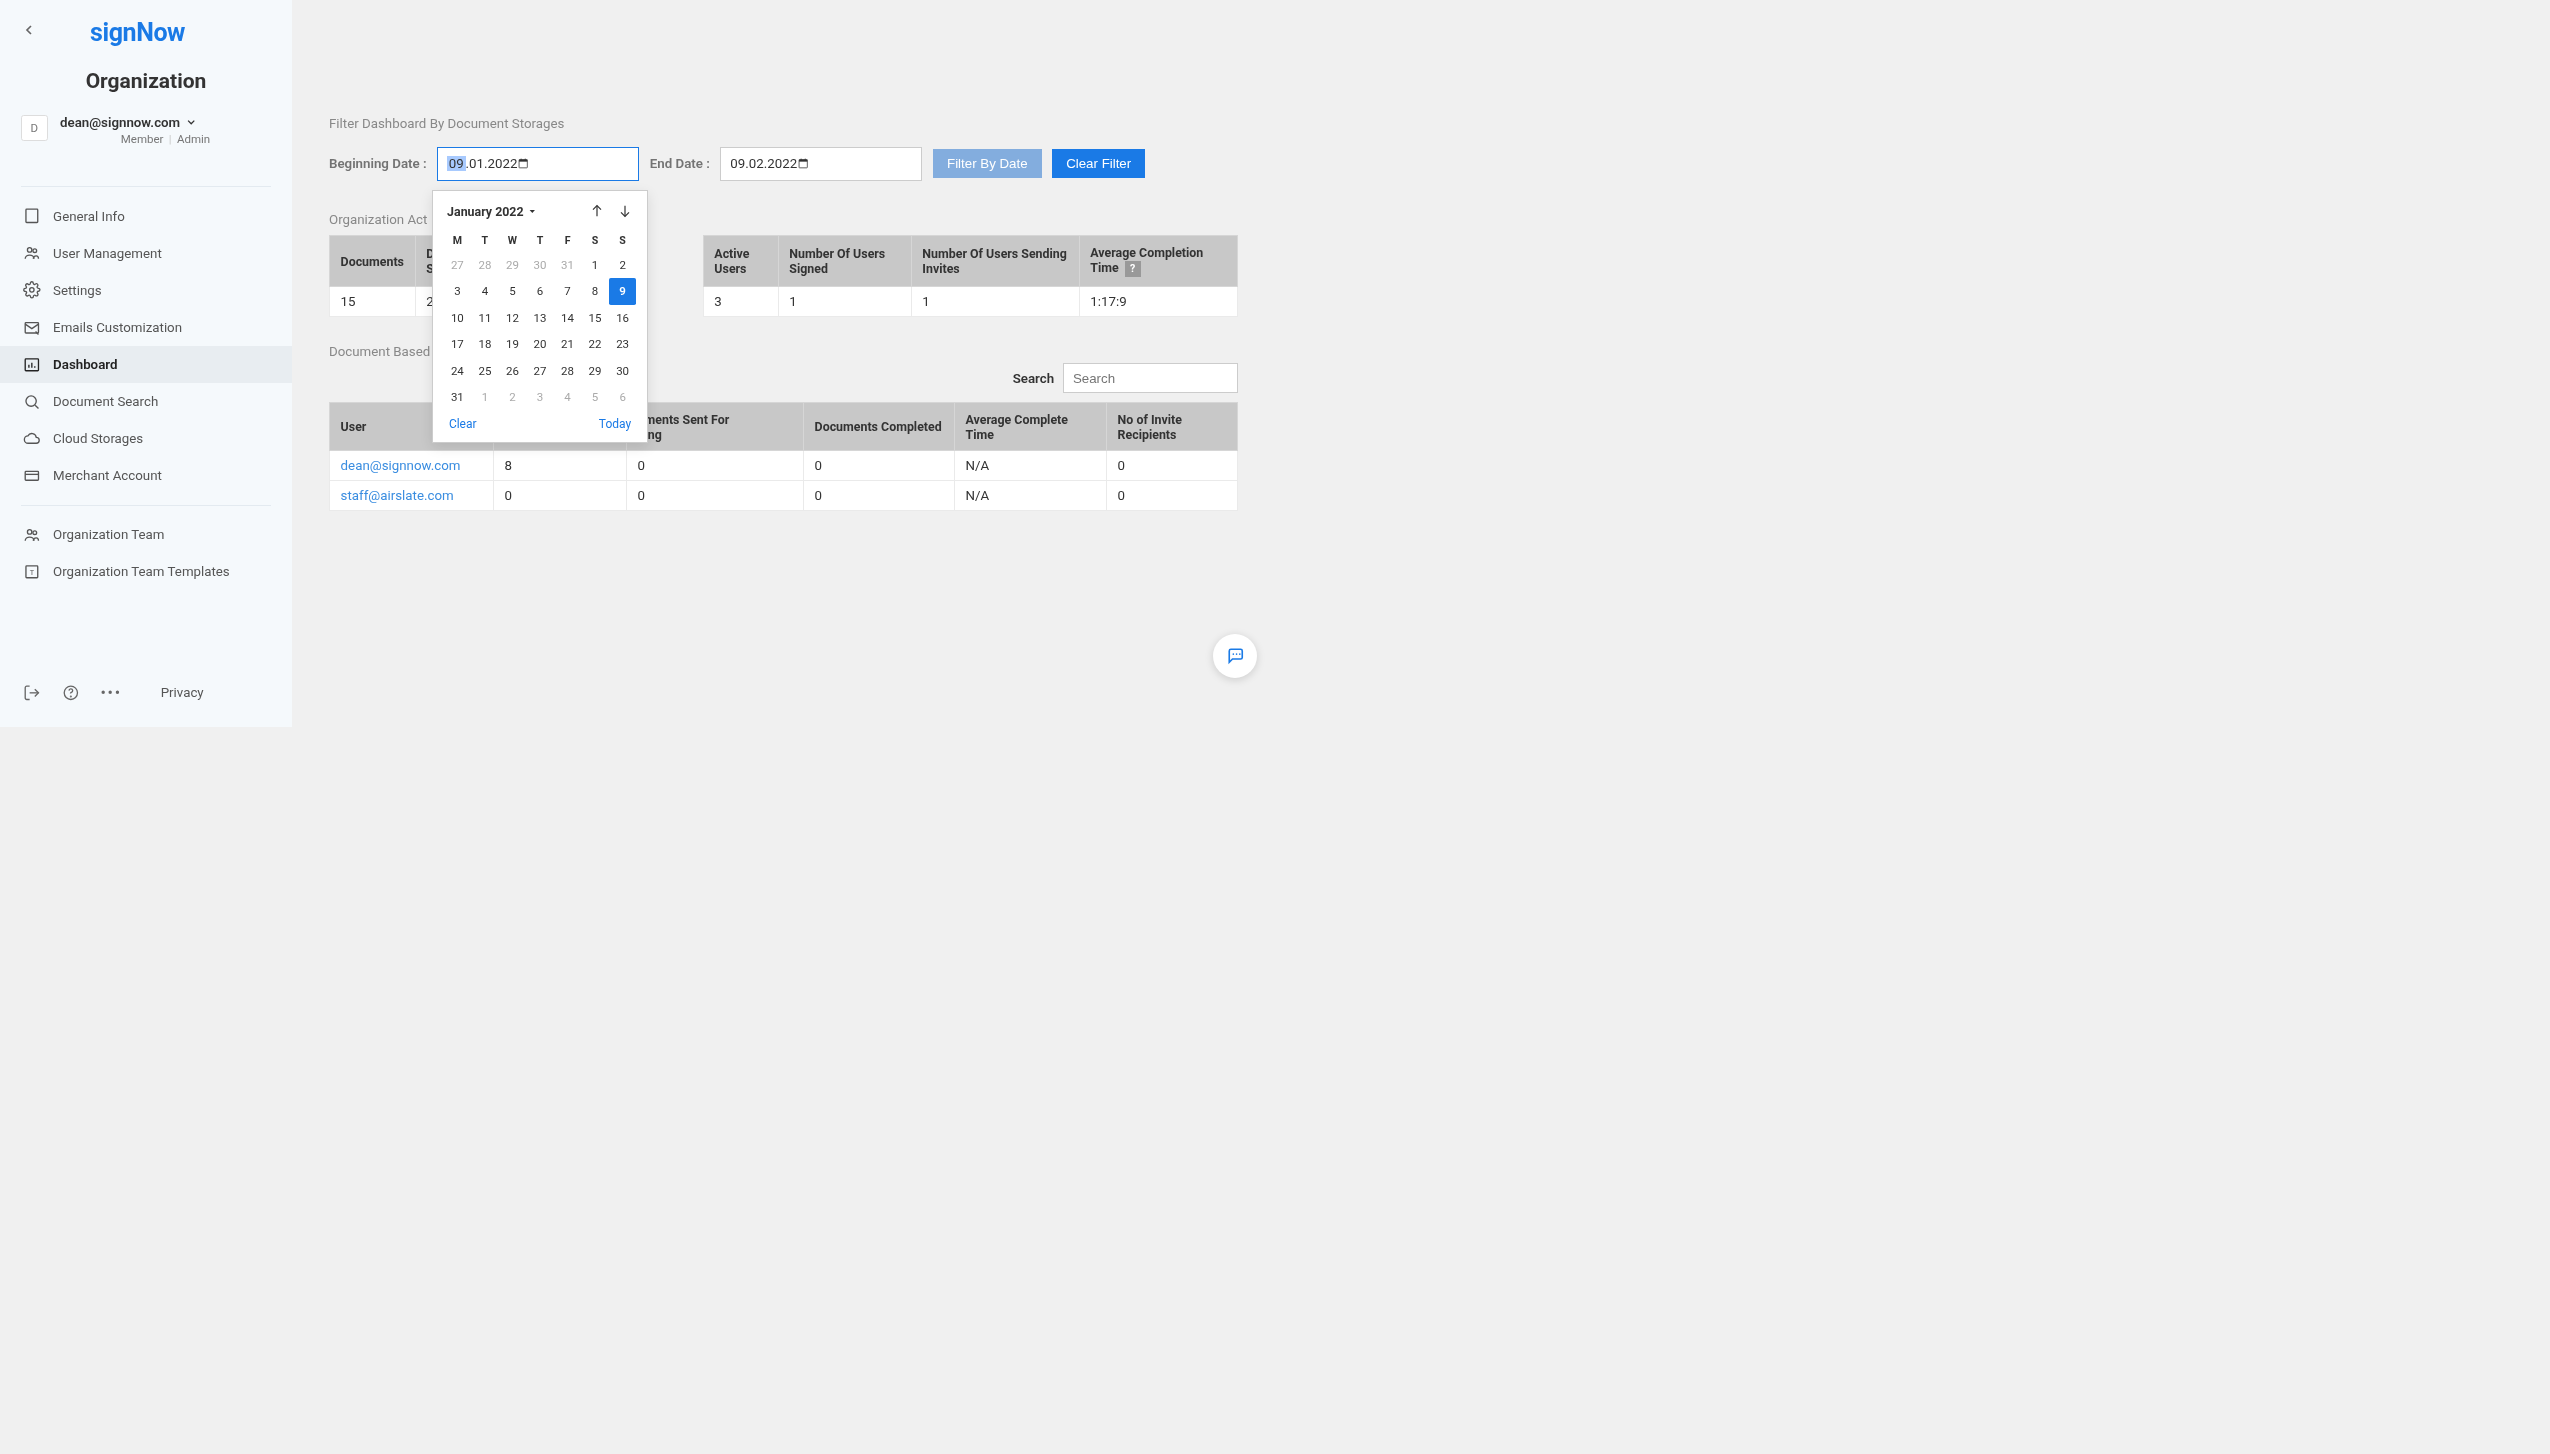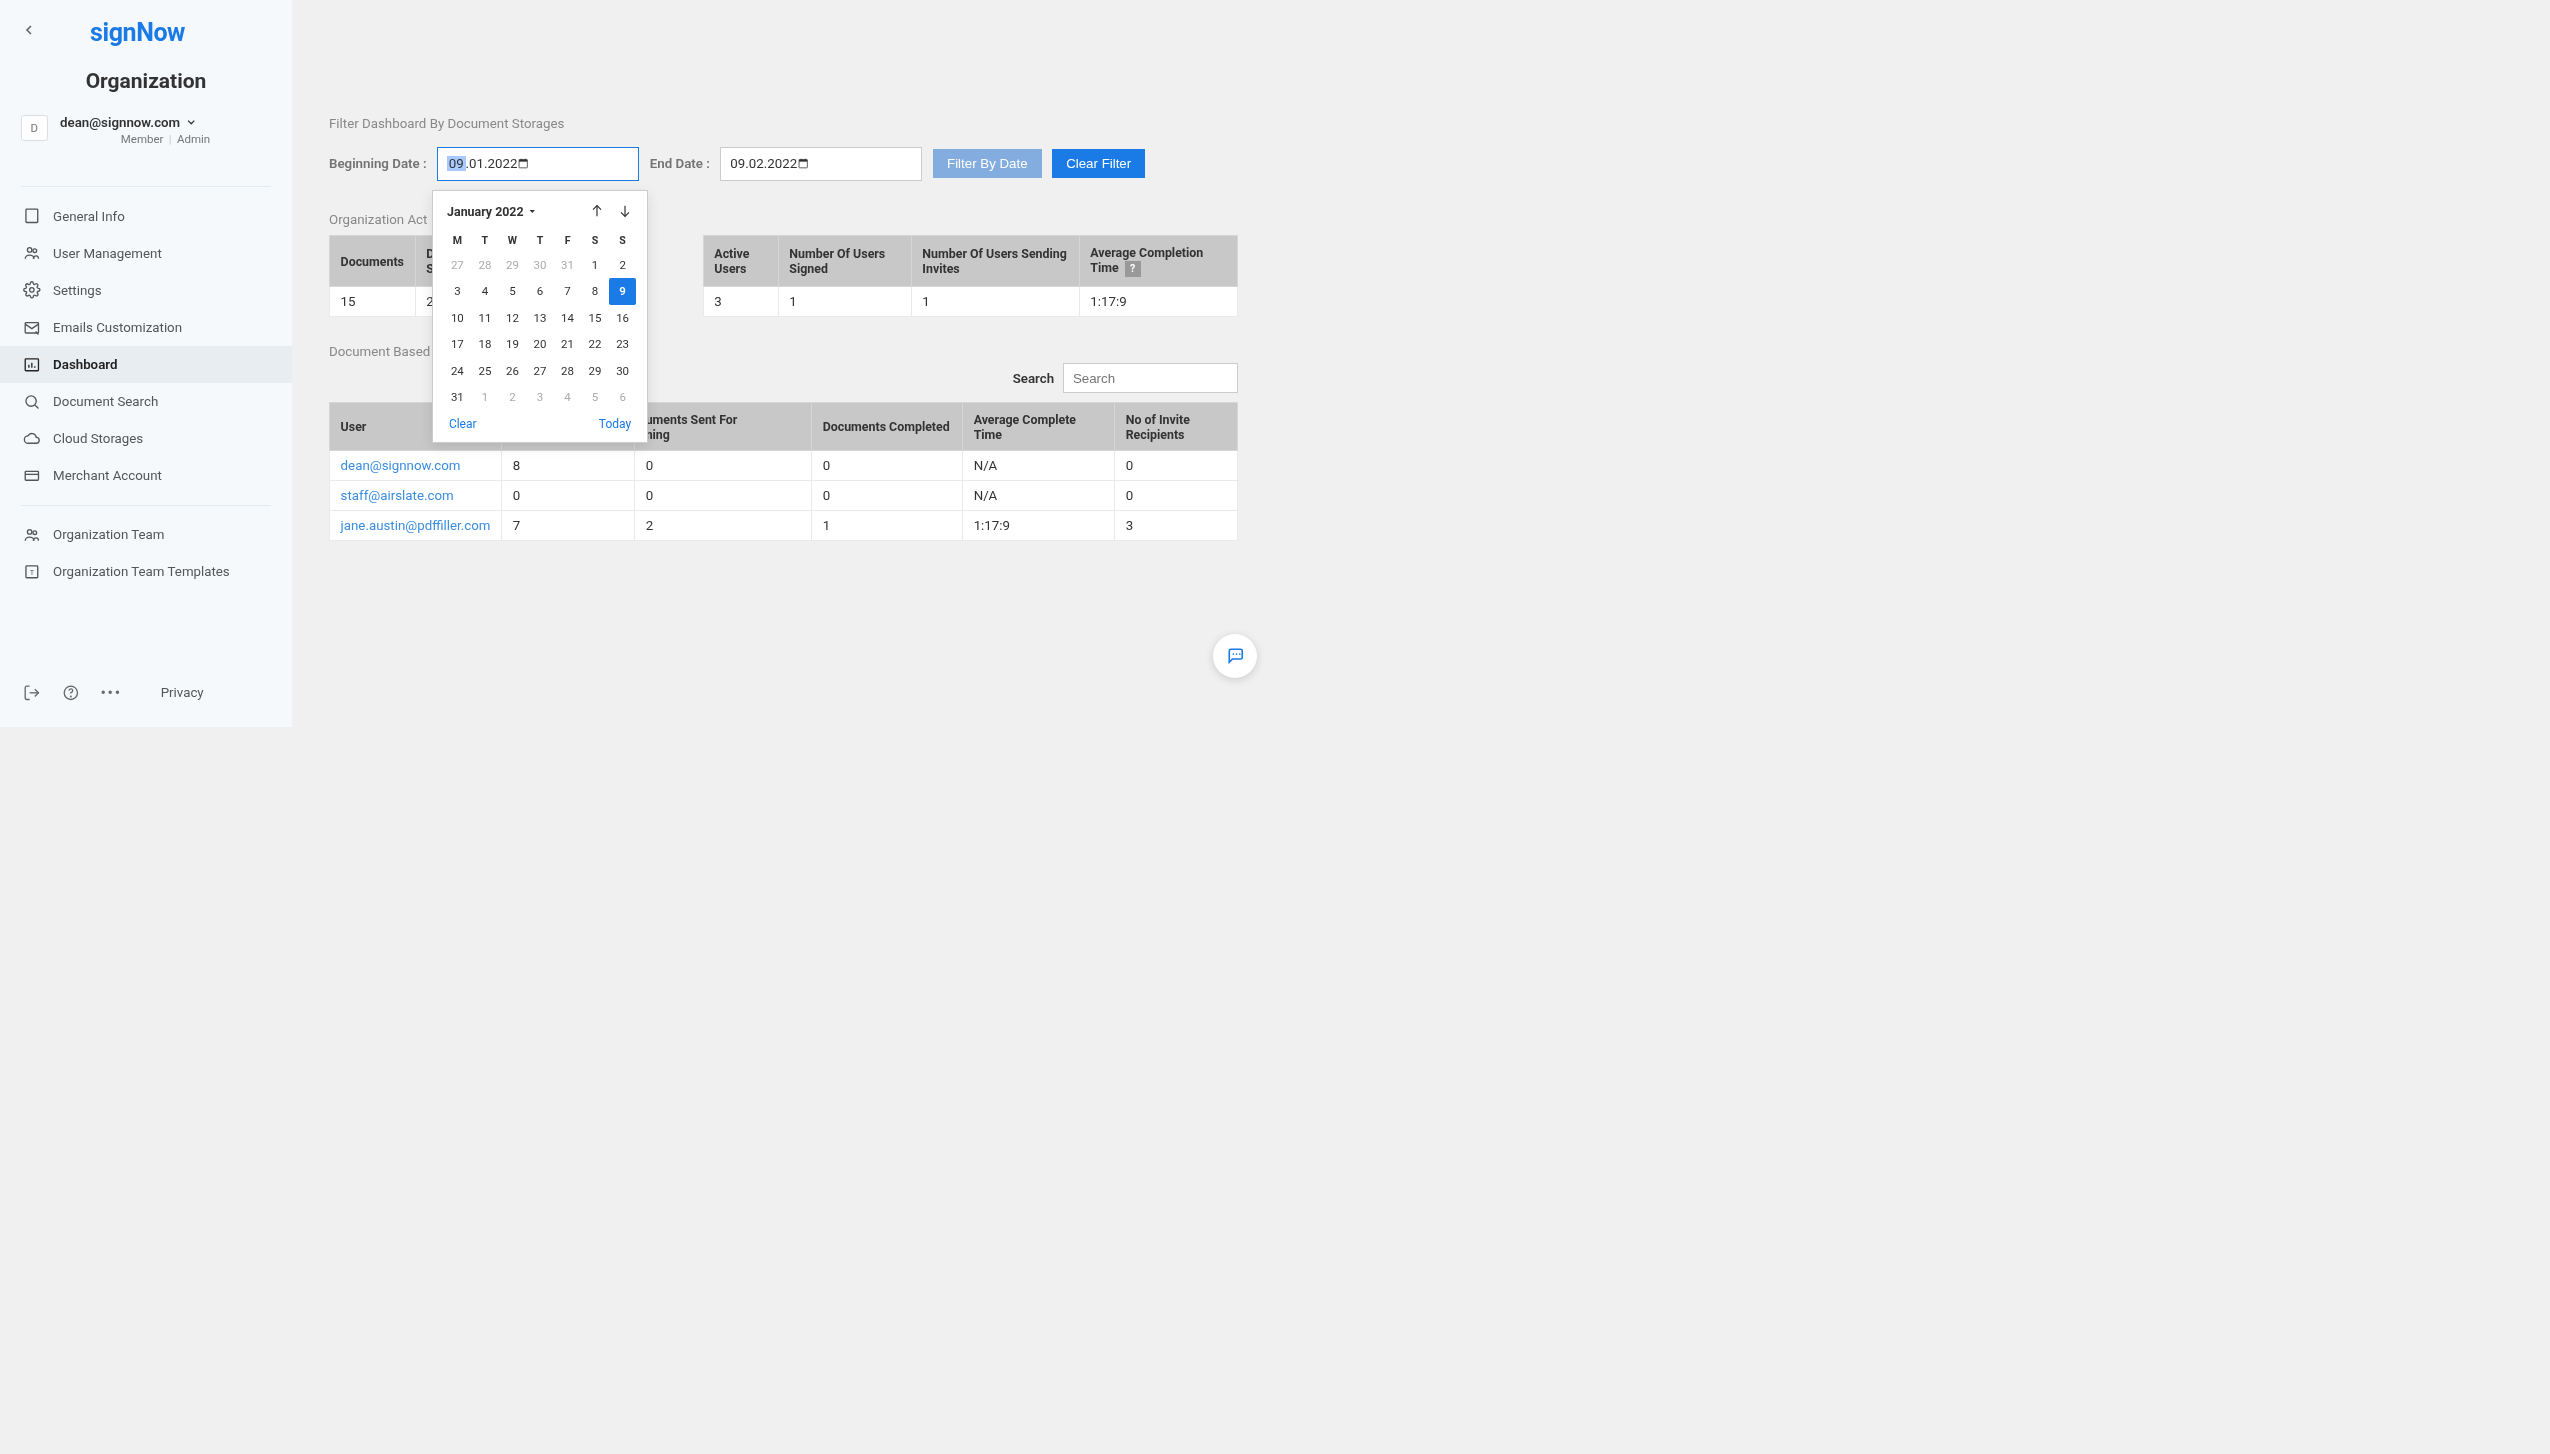--- a/index.html
+++ b/index.html
@@ -286,28 +286,20 @@
     <td>N/A</td>
     <td>0</td>
         </tr>
         <tr>
           <td><a href="#">staff@airslate.com</a></td>
     <td>0</td>
     <td>0</td>
     <td>0</td>
     <td>N/A</td>
     <td>0</td>
-        </tr>
-        <tr>
-          <td><a href="#">jane.austin@pdffiller.com</a></td>
-    <td>7</td>
-    <td>2</td>
-    <td>1</td>
-    <td>1:17:9</td>
-    <td>3</td>
         </tr>
       </tbody>
   </table>
 </div>
 
 <div class="datepicker">
   <div class="dp-header">
     <div class="dp-month">
       <span>January 2022</span>
       <svg viewBox="0 0 24 24" width="10.6" height="10.6" fill="currentColor">

